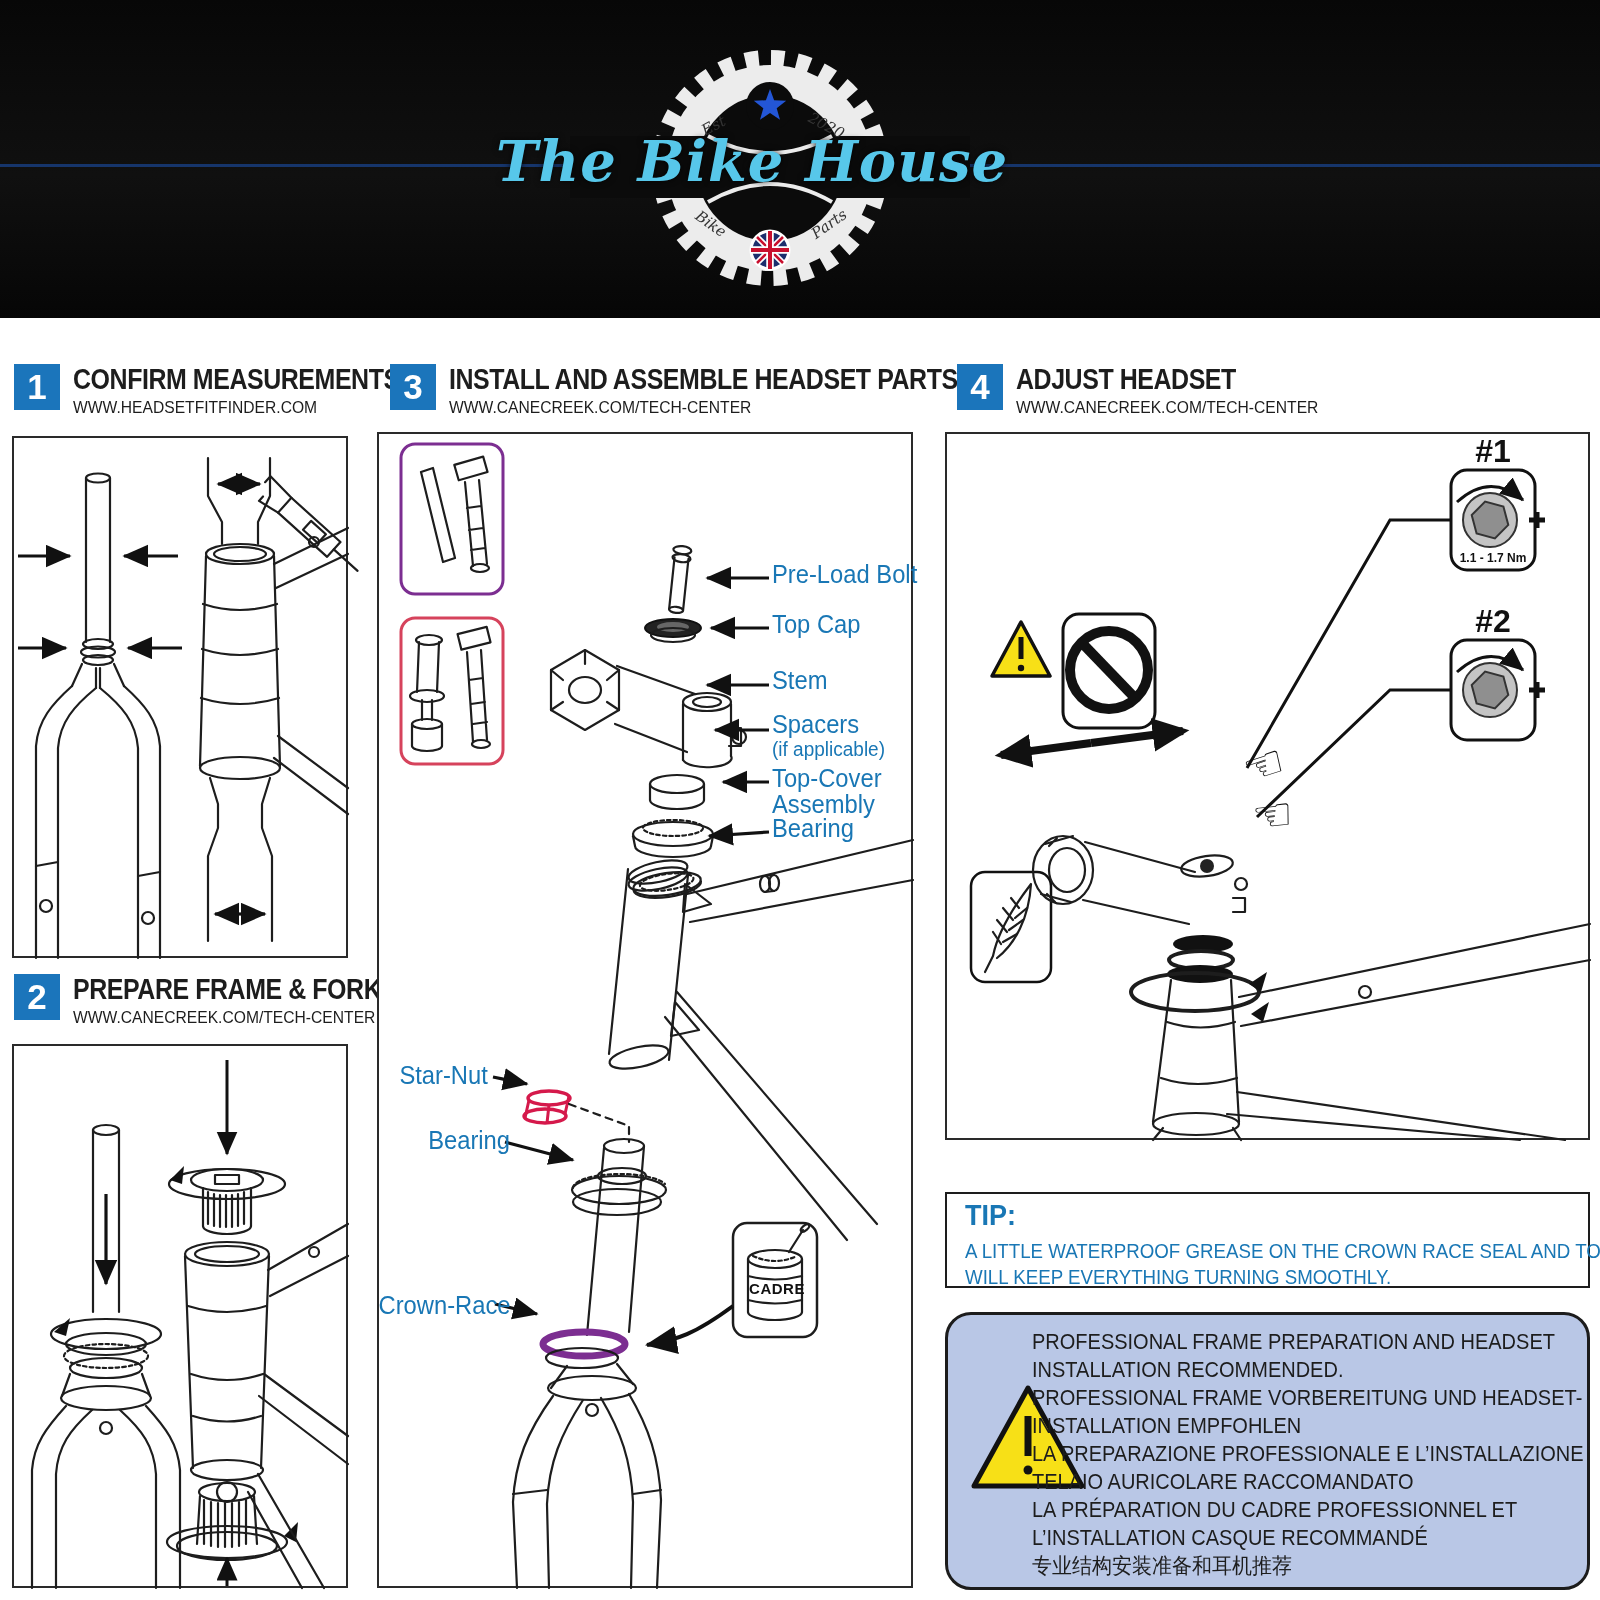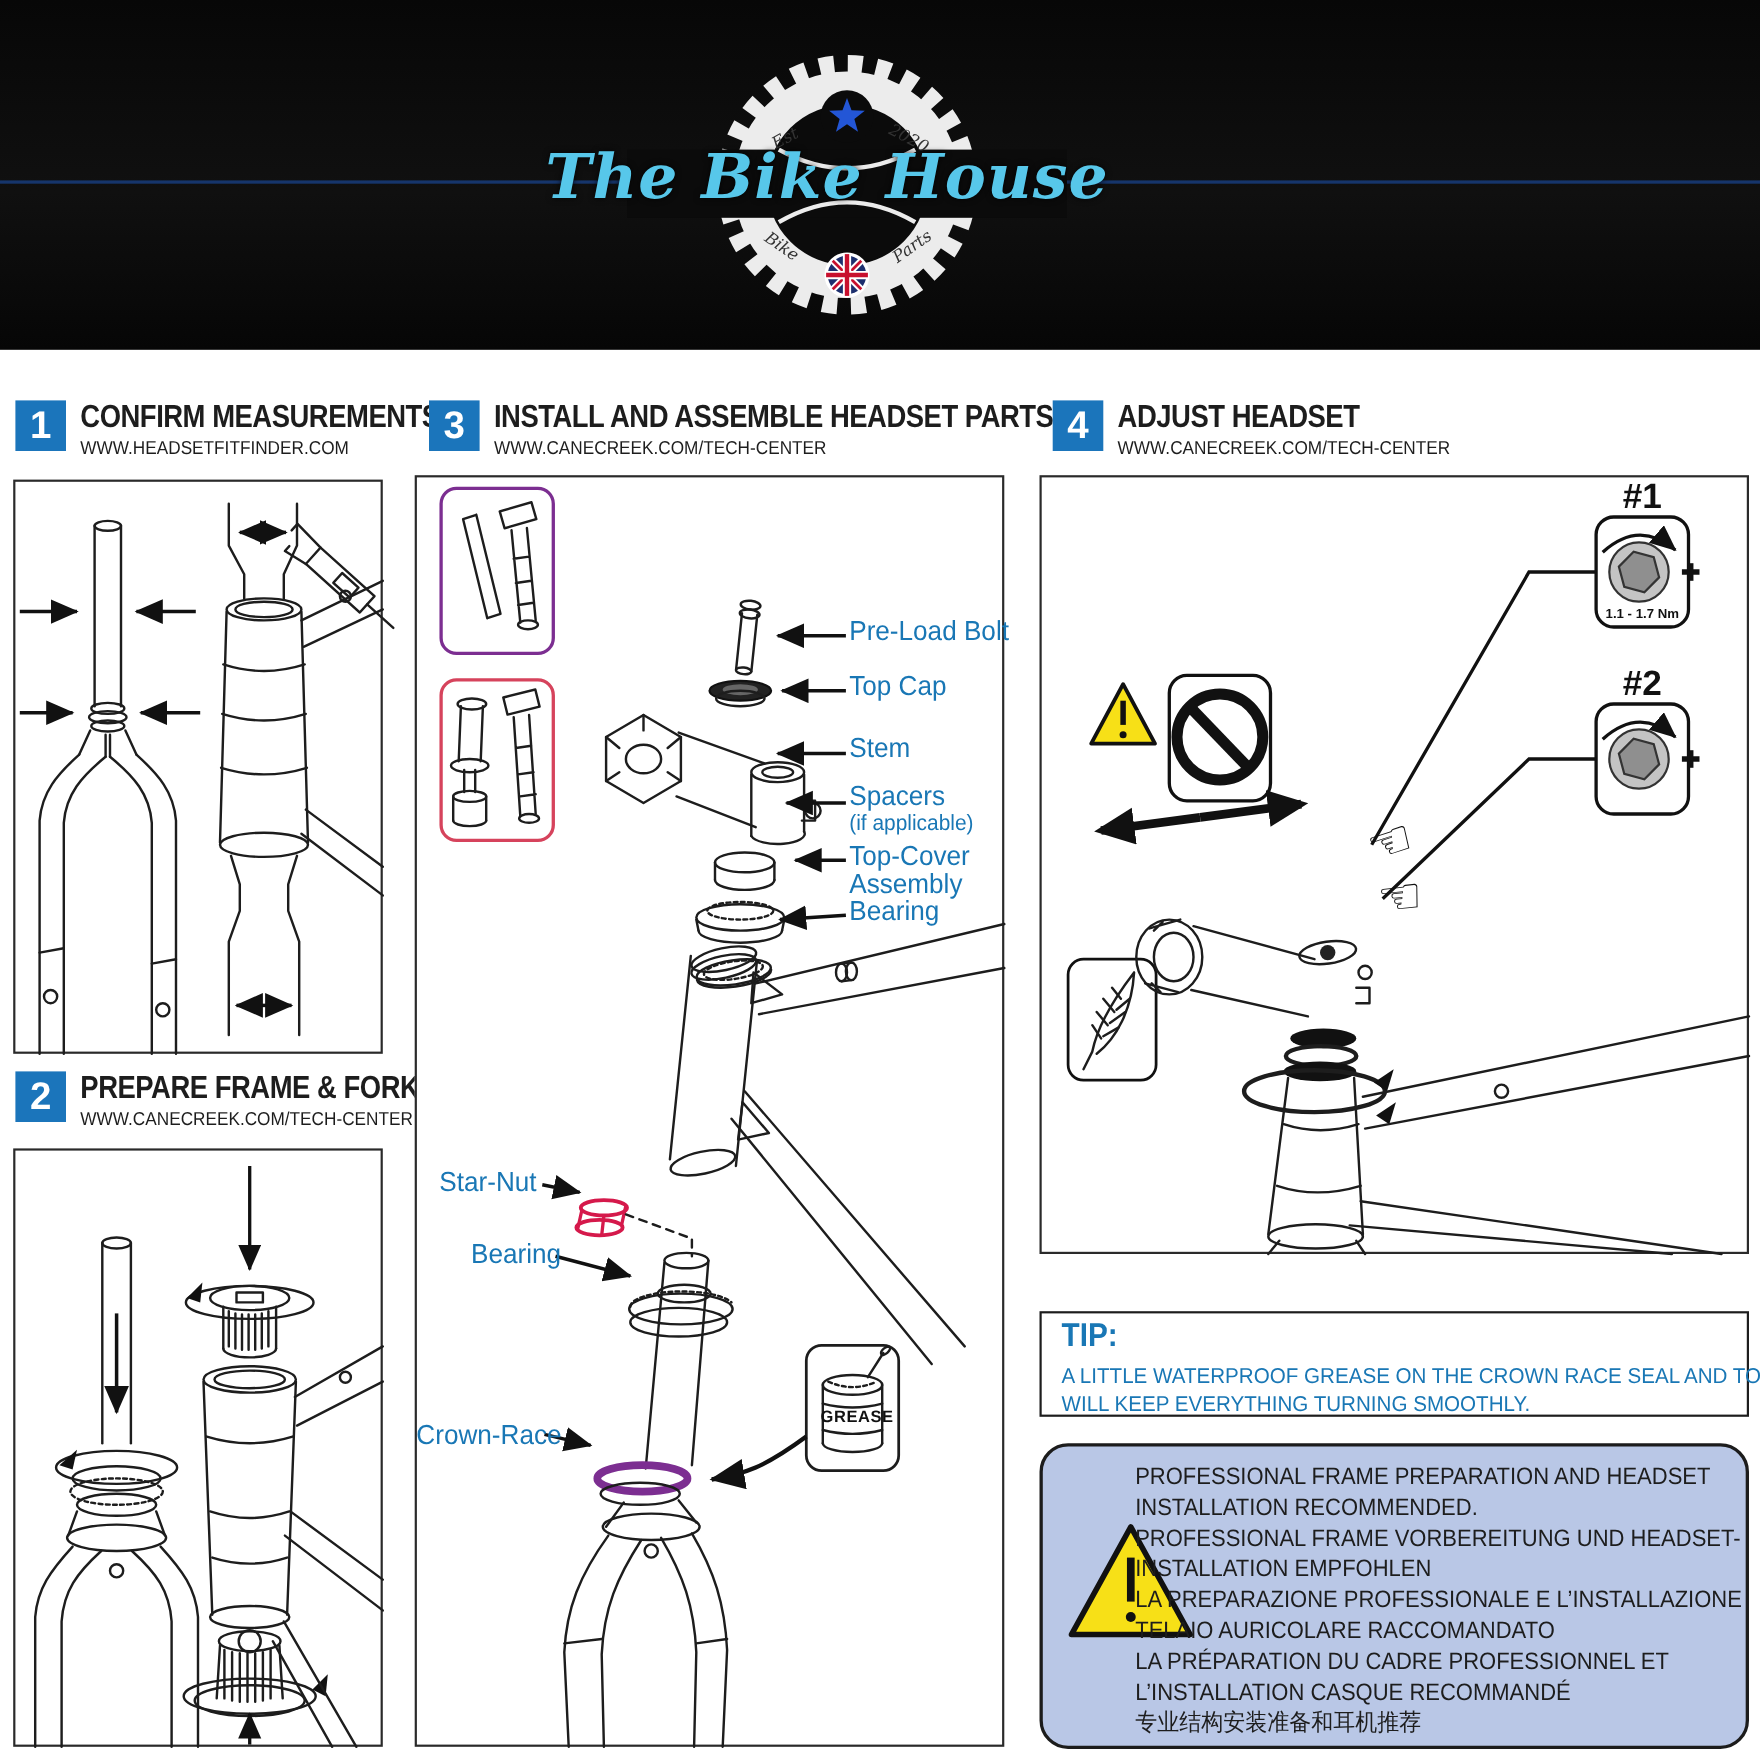--- a/index.html
+++ b/index.html
@@ -385,21 +385,21 @@
   <div class="lbl" style="left:772px;top:610px">Top Cap</div>
   <div class="lbl" style="left:772px;top:666px">Stem</div>
   <div class="lbl" style="left:772px;top:710px">Spacers</div>
   <div class="lbl small" style="left:772px;top:738px">(if applicable)</div>
   <div class="lbl" style="left:772px;top:764px">Top-Cover</div>
   <div class="lbl" style="left:772px;top:790px">Assembly</div>
   <div class="lbl" style="left:772px;top:814px">Bearing</div>
   <div class="lblr" style="left:395px;top:1061px;width:88px">Star-Nut</div>
   <div class="lblr" style="left:418px;top:1126px;width:92px">Bearing</div>
   <div class="lblr" style="left:372px;top:1291px;width:130px">Crown-Race</div>
-  <div id="grease-lbl">GREASE</div>
+  <div id="grease-lbl">CADRE</div>
 
   <svg class="draw" style="left:945px;top:432px" width="645" height="708" viewBox="0 0 645 708">
 
     <g>
       <text x="548" y="30" text-anchor="middle" font-size="32" font-weight="bold" fill="#111">#1</text>
       <rect x="506" y="38" width="84" height="100" rx="16" fill="#fff" stroke="#111" stroke-width="3"></rect>
       <circle cx="545" cy="88" r="27" fill="#c4c4c4" stroke="#333" stroke-width="2"></circle>
       <polygon fill="#8f8f8f" stroke="#333" stroke-width="2" points="563.3,92.9 549.9,106.4 531.6,101.5 526.7,83.1 540.1,69.6 558.4,74.5"></polygon>
       <path d="M512,70 Q545,40 578,68" fill="none" stroke="#111" stroke-width="3" marker-end="url(#ah)"></path>
       <g>

